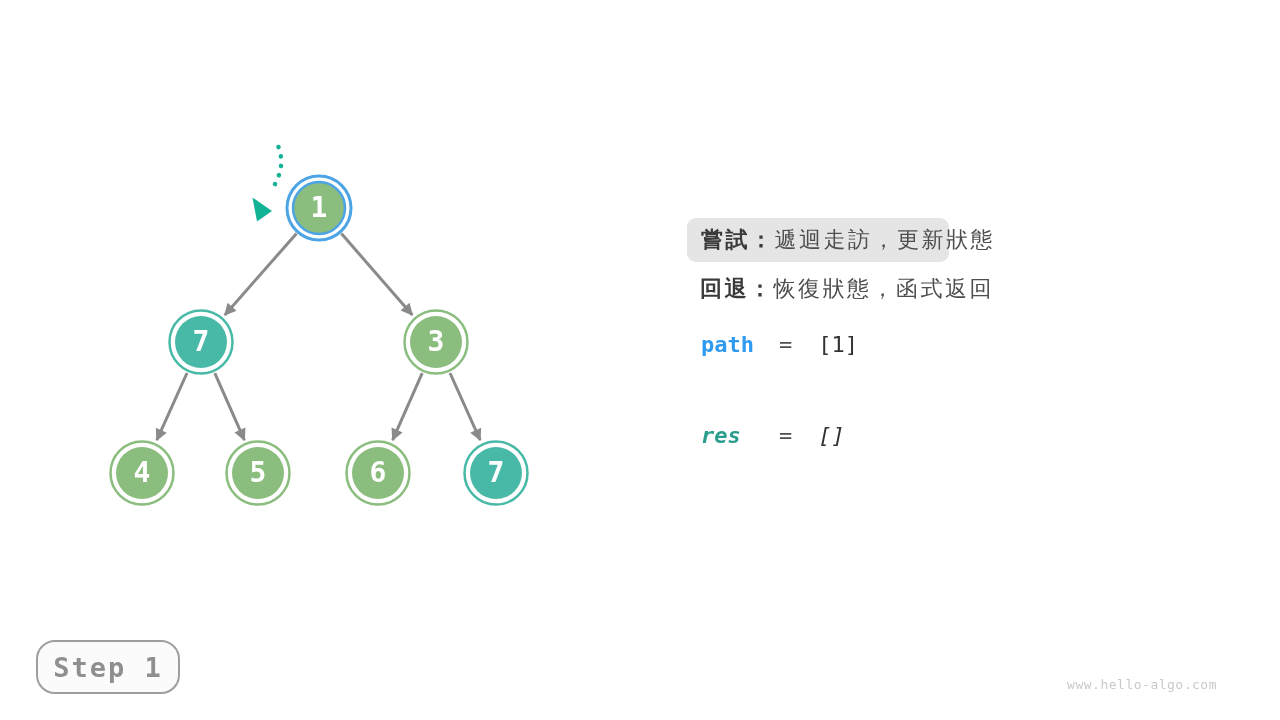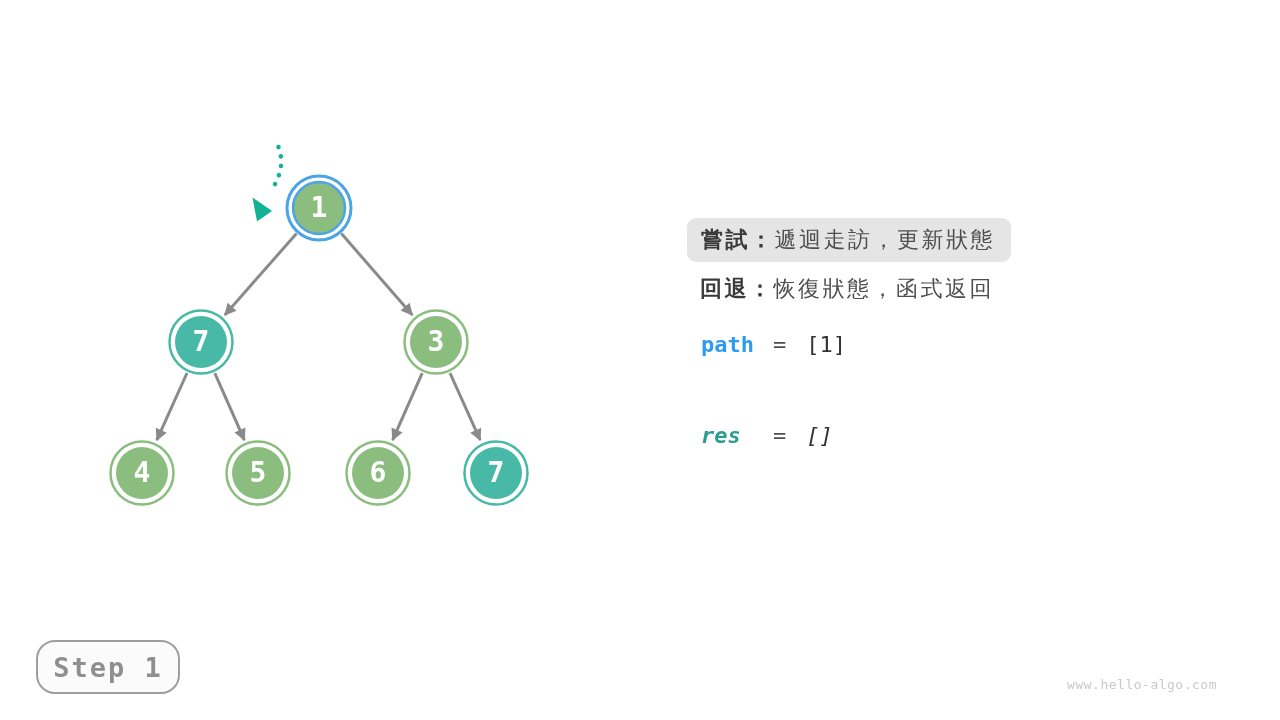--- a/index.html
+++ b/index.html
@@ -24,35 +24,36 @@
     fill:#ffffff;font-family:"DejaVu Sans Mono","Liberation Mono",monospace;
     font-size:28px;font-weight:700;text-anchor:middle;
   }
   .pointer-path{
     fill:none;stroke:var(--pointer_teal,#12b296);stroke-width:4.5;
     stroke-dasharray:0.1 9.5;stroke-linecap:round;
   }
   .pointer-head{fill:var(--pointer_teal,#12b296);}
   
   .legend-try{
-    position:absolute;left:687px;top:218px;width:324px;height:44px;
+    position:absolute;left:687px;top:218px;width:262px;height:44px;
     background:var(--box_bg,#e5e5e5);border-radius:9px;
     display:flex;align-items:center;padding:0;box-sizing:border-box;
   }
   .cjk-line{
     font-size:22px;letter-spacing:2.5px;white-space:nowrap;
     color:var(--text_body,#4e4e4e);
   }
   .legend-try .cjk-line{margin-left:14px;}
   .cjk-label{font-weight:700;color:var(--text_dark,#3a3a3a);}
   .legend-back{position:absolute;left:700px;top:274px;height:28px;display:flex;}
   .code-line{
     position:absolute;left:701px;height:30px;display:flex;align-items:center;
     font-family:"DejaVu Sans Mono","Liberation Mono",monospace;font-size:22px;
     white-space:pre;
+    gap:6px;
   }
   .code-path{top:329px;}
   .code-res{top:420px;font-style:italic;}
   .code-var{font-weight:700;display:inline-block;min-width:72px;}
   .code-var.blue{color:var(--path_blue,#2e9bf0);}
   .code-var.teal{color:var(--res_teal,#2a9d8f);}
   .code-eq{color:var(--code_equals,#4f4f4f);}
   .code-val{margin-left:20px;color:var(--code_value,#333333);}
   
   .step-badge{

